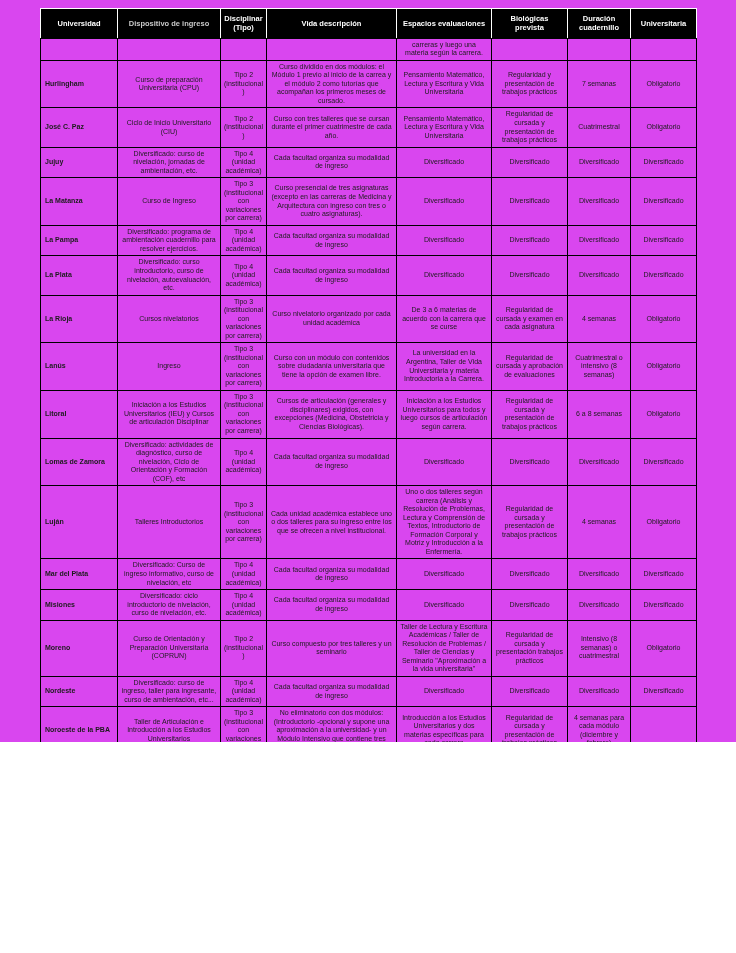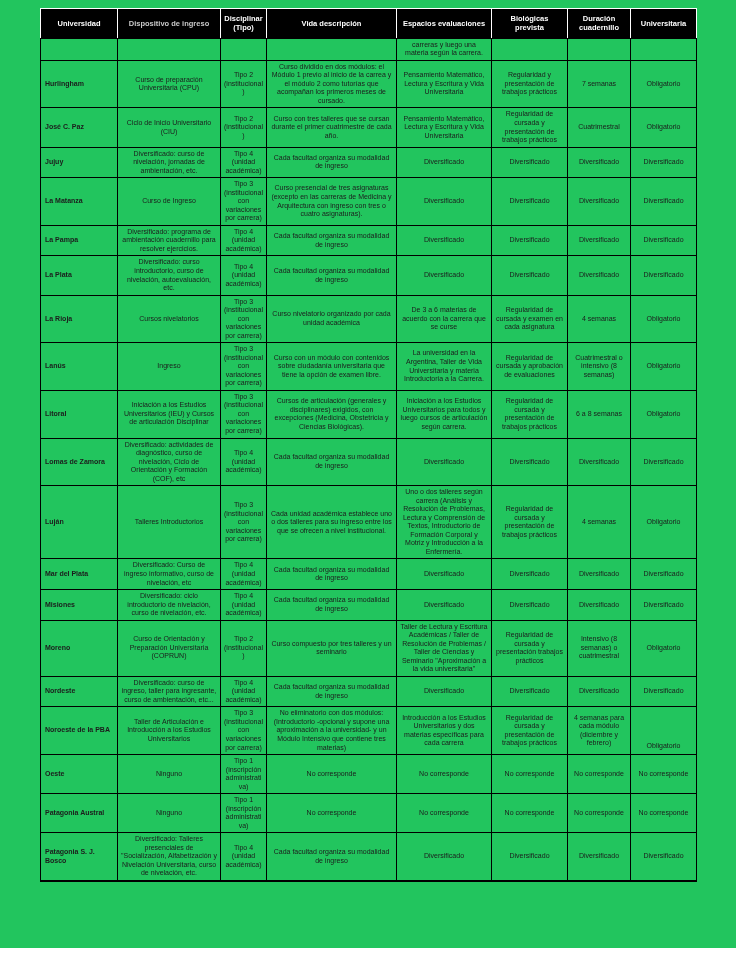--- a/index.html
+++ b/index.html
@@ -3,22 +3,22 @@
 <meta charset="utf-8">
 <style>
   html, body {
     margin: 0;
     padding: 0;
     background: #ffffff;
   }
   .page {
     position: relative;
     width: 736px;
-    height: 948px;
-    background: #22c55e;
+    height: 742px;
+    background: #d946ef;
     overflow: hidden;
     font-family: "Liberation Sans", sans-serif;
   }
   table.ingreso {
     position: absolute;
     left: 40px;
     top: 8px;
     width: 656px;
     border-collapse: collapse;
     table-layout: fixed;

